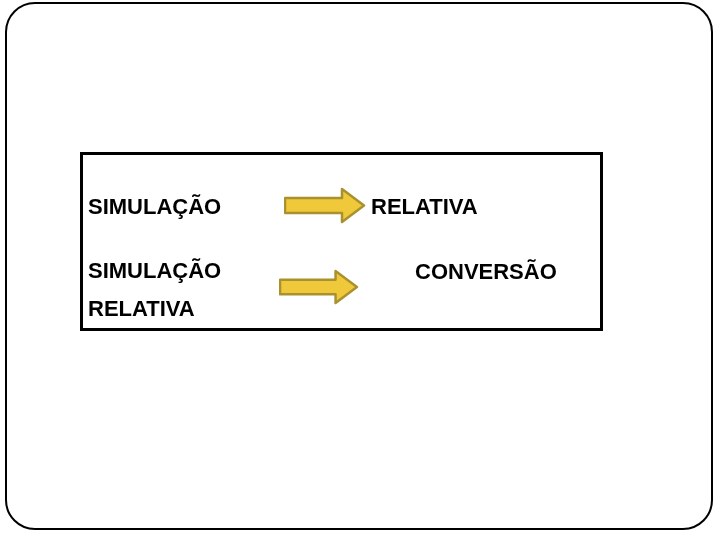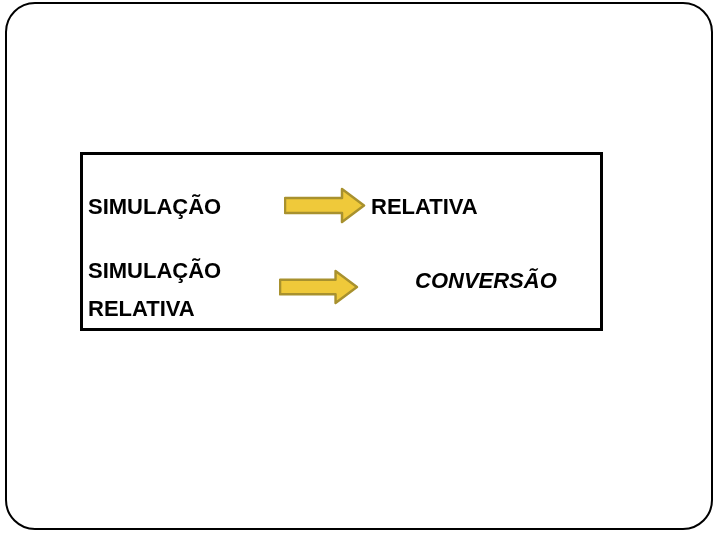--- a/index.html
+++ b/index.html
@@ -40,21 +40,21 @@
     color: #000000;
     font-weight: bold;
     font-size: 22px;
     line-height: 26px;
     white-space: pre-line;
     letter-spacing: 0px;
   }
   .row1-left  { left: 88px;  top: 194px; }
   .row1-right { left: 371px; top: 194px; }
   .row2-left  { left: 88px;  top: 252px; line-height: 38px; }
-  .row2-right { left: 415px; top: 268px; font-style: italic; }
+  .row2-right { left: 415px; top: 259px; }
   .arrow {
     position: absolute;
     display: block;
   }
   .arrow1 { left: 284px; top: 187px; }
   .arrow2 { left: 279px; top: 269px; }
 </style>
 </head>
 <body>
 

